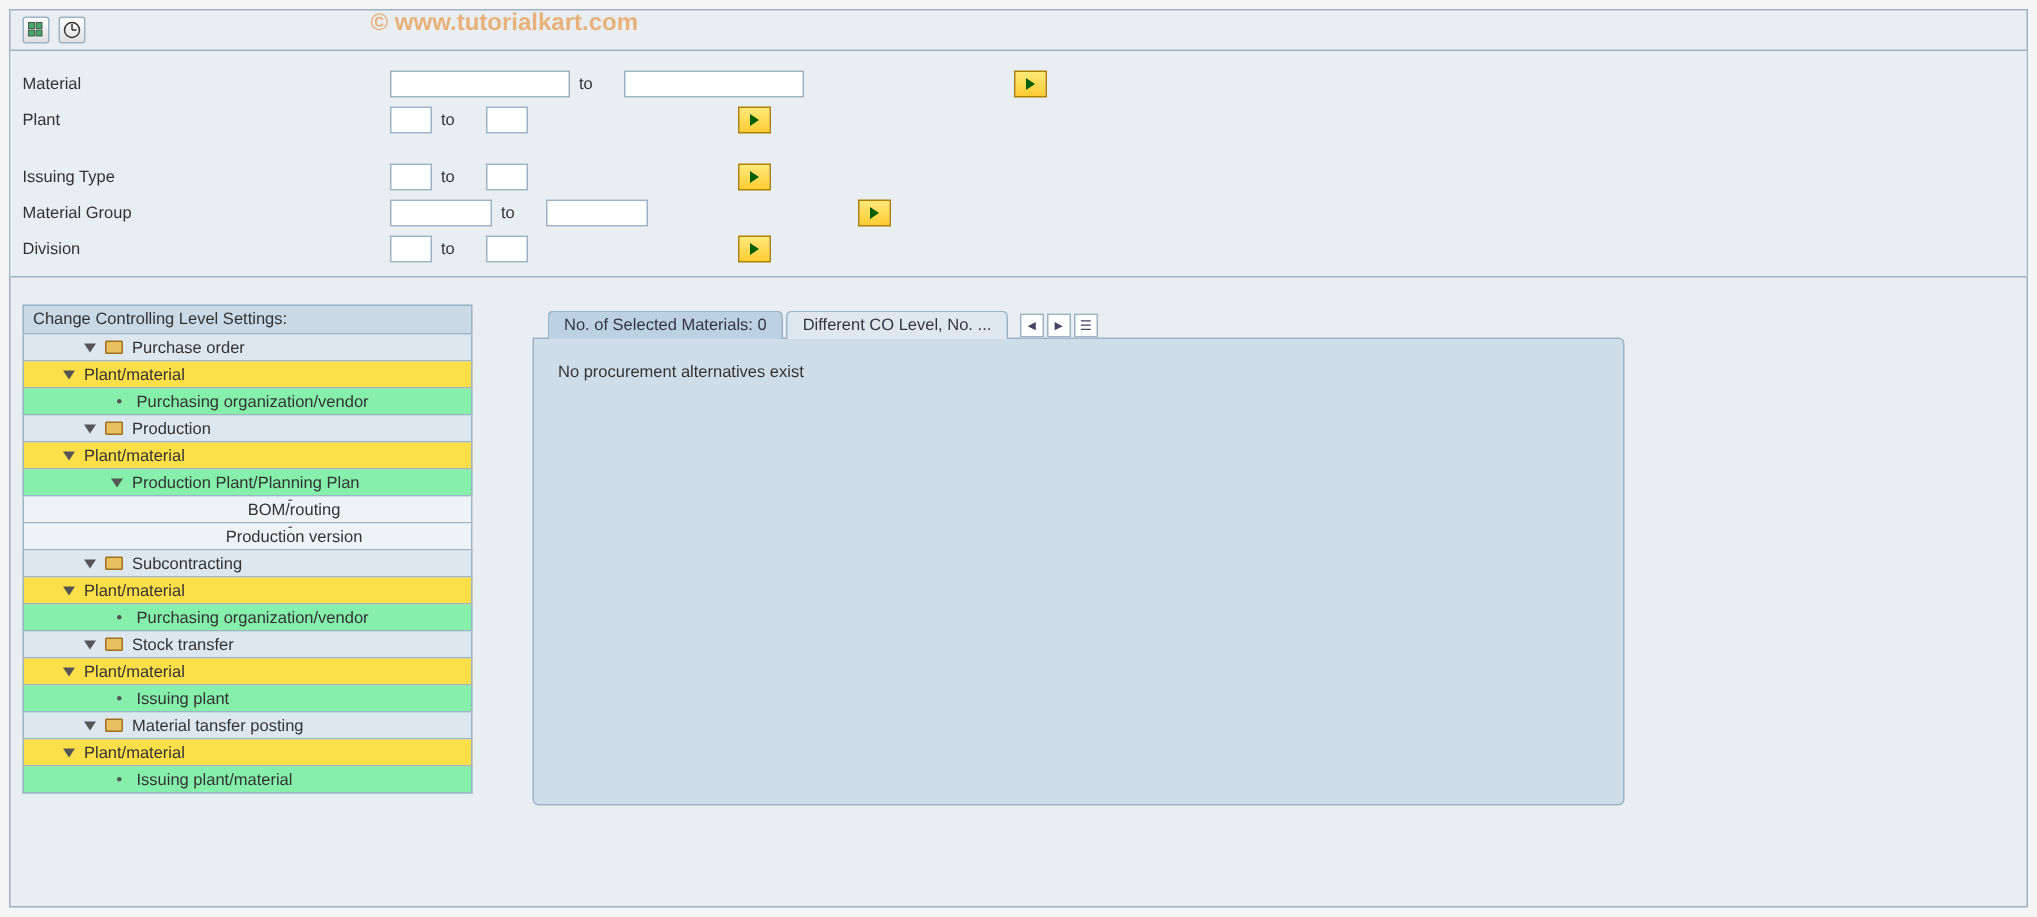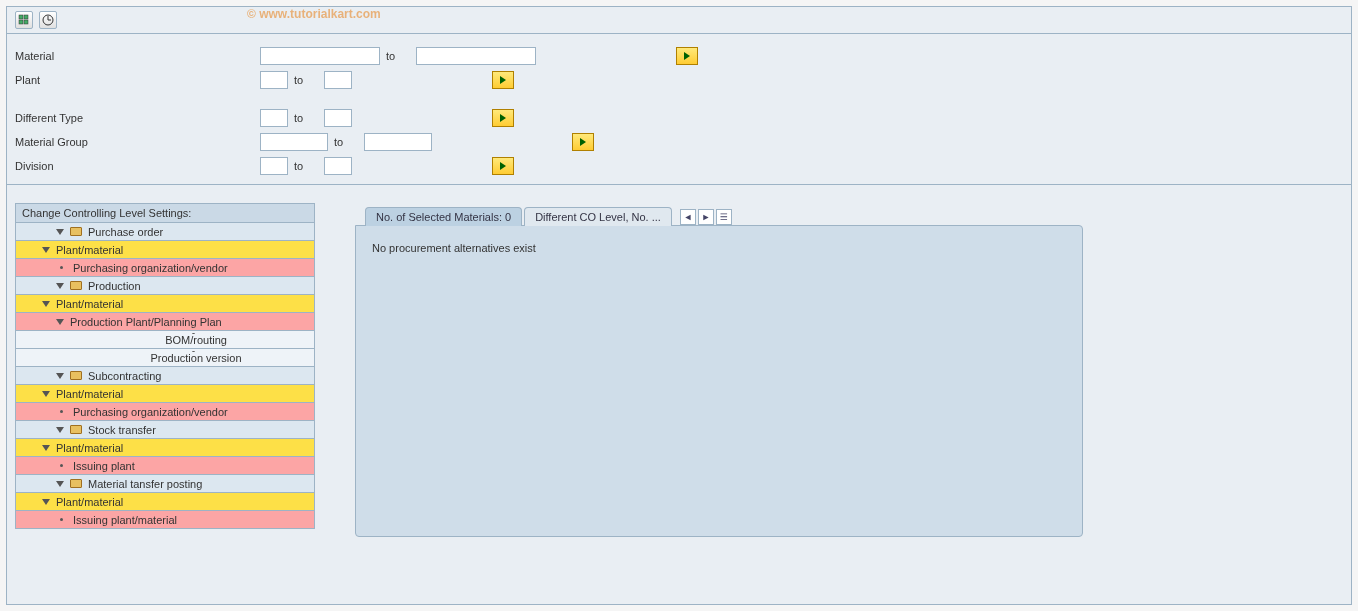--- a/index.html
+++ b/index.html
@@ -2,39 +2,39 @@
 <html><head>
   <meta charset="utf-8">
   <style>
     * { box-sizing: border-box; margin: 0; padding: 0; font-family: Arial, sans-serif; font-size: 11px; }
     body { background: #f5f5f5; width: 1358px; height: 611px; padding: 6px; }
     .wrapper { border: 1px solid #9db3c5; background: #e9eef3; height: 100%; }
     .title-bar { background: linear-gradient(#dbe6f0, #c0d3e2); padding: 6px 8px; border-bottom: 1px solid #9db3c5; }
     .title-text { font-size: 14px; font-weight: bold; font-style: italic; color: #333; }
     .toolbar { padding: 4px 8px; border-bottom: 1px solid #9db3c5; display: flex; align-items: center; gap: 6px; position: relative; }
     .tb-btn { width: 18px; height: 18px; border: 1px solid #9db3c5; border-radius: 2px; background: linear-gradient(#fff,#e0e0e0); display: flex; align-items: center; justify-content: center; cursor: pointer; }
-    .watermark { position: absolute; left: 240px; top: 0px; font-size: 12px; font-weight: bold; color: #e88a2a; opacity: .6; pointer-events: none; }
+    .watermark { position: absolute; left: 240px; top: 0px; font-size: 16px; font-weight: bold; color: #e88a2a; opacity: .6; pointer-events: none; }
     .form-area { padding: 10px 8px 6px 8px; border-bottom: 1px solid #9db3c5; background: #e9eef3; }
     .form-row { display: flex; align-items: center; height: 24px; }
     .form-gap { height: 14px; }
     .lbl { width: 245px; color: #333; }
     .to-lbl { width: 36px; padding-left: 6px; color: #333; }
     .inp { height: 18px; border: 1px solid #9db3c5; background: #fff; padding: 0 3px; }
     .w-lg { width: 120px; }
     .w-md { width: 68px; }
     .w-sm { width: 28px; } 
     .multi-btn { width: 22px; height: 18px; border: 1px solid #b08000; background: linear-gradient(#ffe97a,#ffcc33); display: flex; align-items: center; justify-content: center; cursor: pointer; margin-left: 140px; }
     .arrow-right { width: 0; height: 0; border-top: 4px solid transparent; border-bottom: 4px solid transparent; border-left: 6px solid #006000; }
     .lower { display: flex; gap: 40px; padding: 18px 8px 8px 8px; }
     .tree-panel { width: 300px; }
     .tree-head { background: #cad9e6; border: 1px solid #9db3c5; padding: 3px 6px; color: #333; }
     .tree-node { border: 1px solid #9db3c5; border-top: none; padding: 2px 4px 2px 6px; background: #dce7f0; display: flex; align-items: center; height: 18px; color: #333; cursor: pointer; }
     .tree-l1 { background: #dce7f0; padding-left: 40px; }
     .tree-l2 { padding-left: 26px; background: #fde047; }
-    .tree-l3 { padding-left: 40px; background: #fca5a5; }
+    .tree-l3 { padding-left: 58px; background: #86efac; }
     .tree-l4 { padding-left: 66px; background: #eef3f8; flex-direction: column; }
     .tri { display:inline-block; width:0; height:0; border-left:4px solid transparent; border-right:4px solid transparent; border-top:6px solid #555; margin-right:6px; }
     .dot { display:inline-block; width:3px; height:3px; background:#555; border-radius:50%; margin-right:10px; margin-left:4px; }
     .folder-icon { display:inline-block; width:12px; height:9px; background:#e8c060; border:1px solid #a07020; margin-right:6px; border-radius:1px; }
     .tab-area { flex: 1; margin-right: 260px; }
     .tab-strip { display: flex; align-items: end; height: 22px; position: relative; padding-left: 10px; }
     .tab { padding: 3px 10px; border: 1px solid #9db3c5; border-bottom: none; background: #e0e8ef; color: #334; border-radius: 4px 4px 0 0; margin-right: 2px; position: relative; top: 1px; cursor: pointer; white-space: nowrap; }
     .tab.active { background: #bcd1e2; font-weight: normal; z-index: 2; }
     .tab-nav { display:flex; gap:2px; margin-left:6px; }
     .tab-nav-btn { width:16px; height:16px; border:1px solid #9db3c5; background:#fff; display:flex; align-items:center; justify-content:center; cursor:pointer; font-size:9px; color:#446; }
@@ -85,21 +85,21 @@
           <div style="width: 180px; text-align: right;">
             <div class="multi-btn">
               <div class="arrow-right"></div>
             </div>
           </div>
         </div>
       </div>
     <div class="form-gap"></div>
     <div id="form-rows-2">
         <div class="form-row">
-          <div class="lbl">Different Type</div>
+          <div class="lbl">Issuing Type</div>
           <input class="inp w-sm" style="">
           <div class="to-lbl">to</div>
           <input class="inp w-sm" style="">
           <div style="width: 180px; text-align: right;">
             <div class="multi-btn">
               <div class="arrow-right"></div>
             </div>
           </div>
         </div>
         <div class="form-row">

